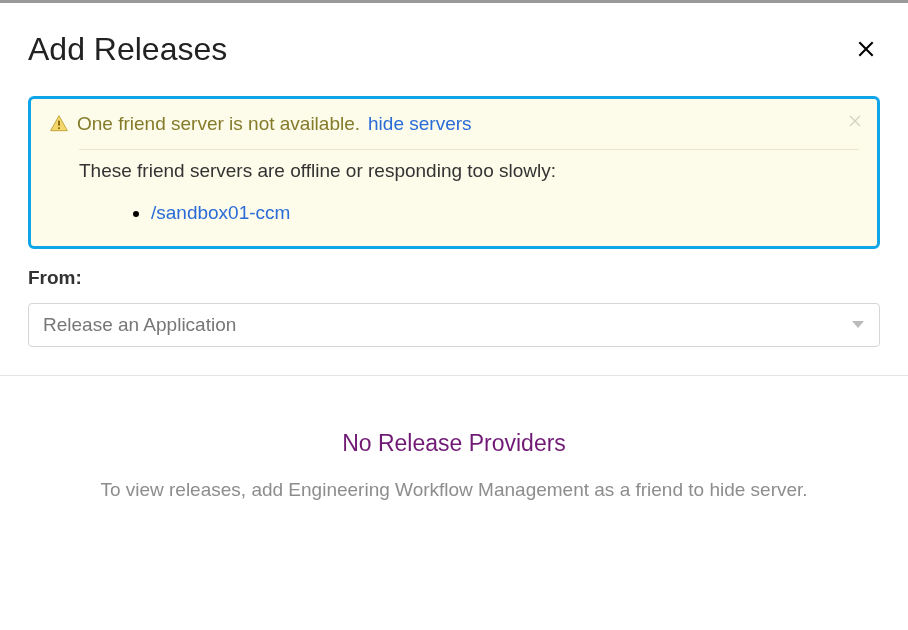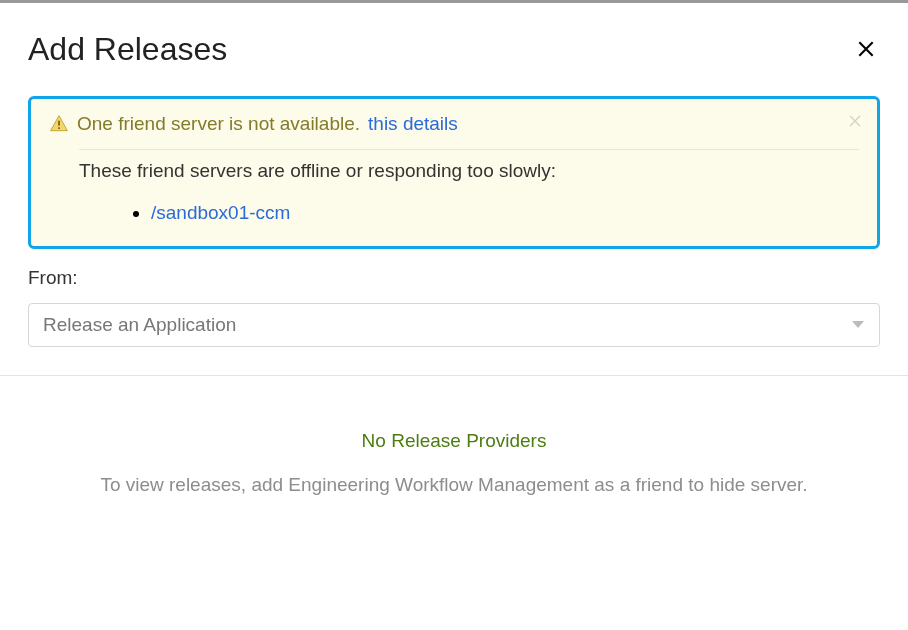--- a/index.html
+++ b/index.html
@@ -106,20 +106,21 @@
     }
     .server-link {
       color: #2a6bd8;
       cursor: pointer;
     }
     .from-label {
       font-size: 19px;
       color: #333;
       margin-bottom: 14px;
       display: block;
+      font-weight: bold;
     }
     .select-box {
       width: 100%;
       border: 1px solid #d6d6d6;
       border-radius: 4px;
       padding: 10px 14px;
       display: flex;
       justify-content: space-between;
       align-items: center;
       cursor: pointer;
@@ -137,22 +138,22 @@
     .divider {
       border: none;
       border-top: 1px solid #e4e4e4;
       margin: 28px -28px 0 -28px;
     }
     .empty-state {
       text-align: center;
       padding: 54px 20px 0 20px;
     }
     .empty-title {
-      font-size: 19px;
-      color: #4d7c0f;
+      font-size: 23px;
+      color: #701a75;
       margin-bottom: 22px;
     }
     .empty-description {
       font-size: 19px;
       color: #8d8d8d;
     }
   </style>
 </head>
 <body>
 
@@ -172,21 +173,21 @@
   <div class="warning-box">
     <div class="warning-header">
       <span class="warning-icon">
         <svg viewBox="0 0 24 24">
           <path d="M12 2 L22 20 L2 20 Z" fill="#f4d76a" stroke="#b89a2a" stroke-width="1"></path>
           <rect x="11" y="8" width="2" height="6" fill="#7a5c00"></rect>
           <rect x="11" y="16" width="2" height="2" fill="#7a5c00"></rect>
         </svg>
       </span>
       <span class="warning-text">One friend server is not available.</span>
-      <span class="hide-details">this details</span>
+      <span class="hide-details">hide servers</span>
     </div>
     <div class="dismiss-btn">
       <span>
         <svg viewBox="0 0 24 24">
             <path d="M5 5 L19 19 M19 5 L5 19" stroke-linecap="round"></path>
           </svg>
       </span>
     </div>
     <div class="warning-details">
       <div class="details-text">These friend servers are offline or responding too slowly:</div>

